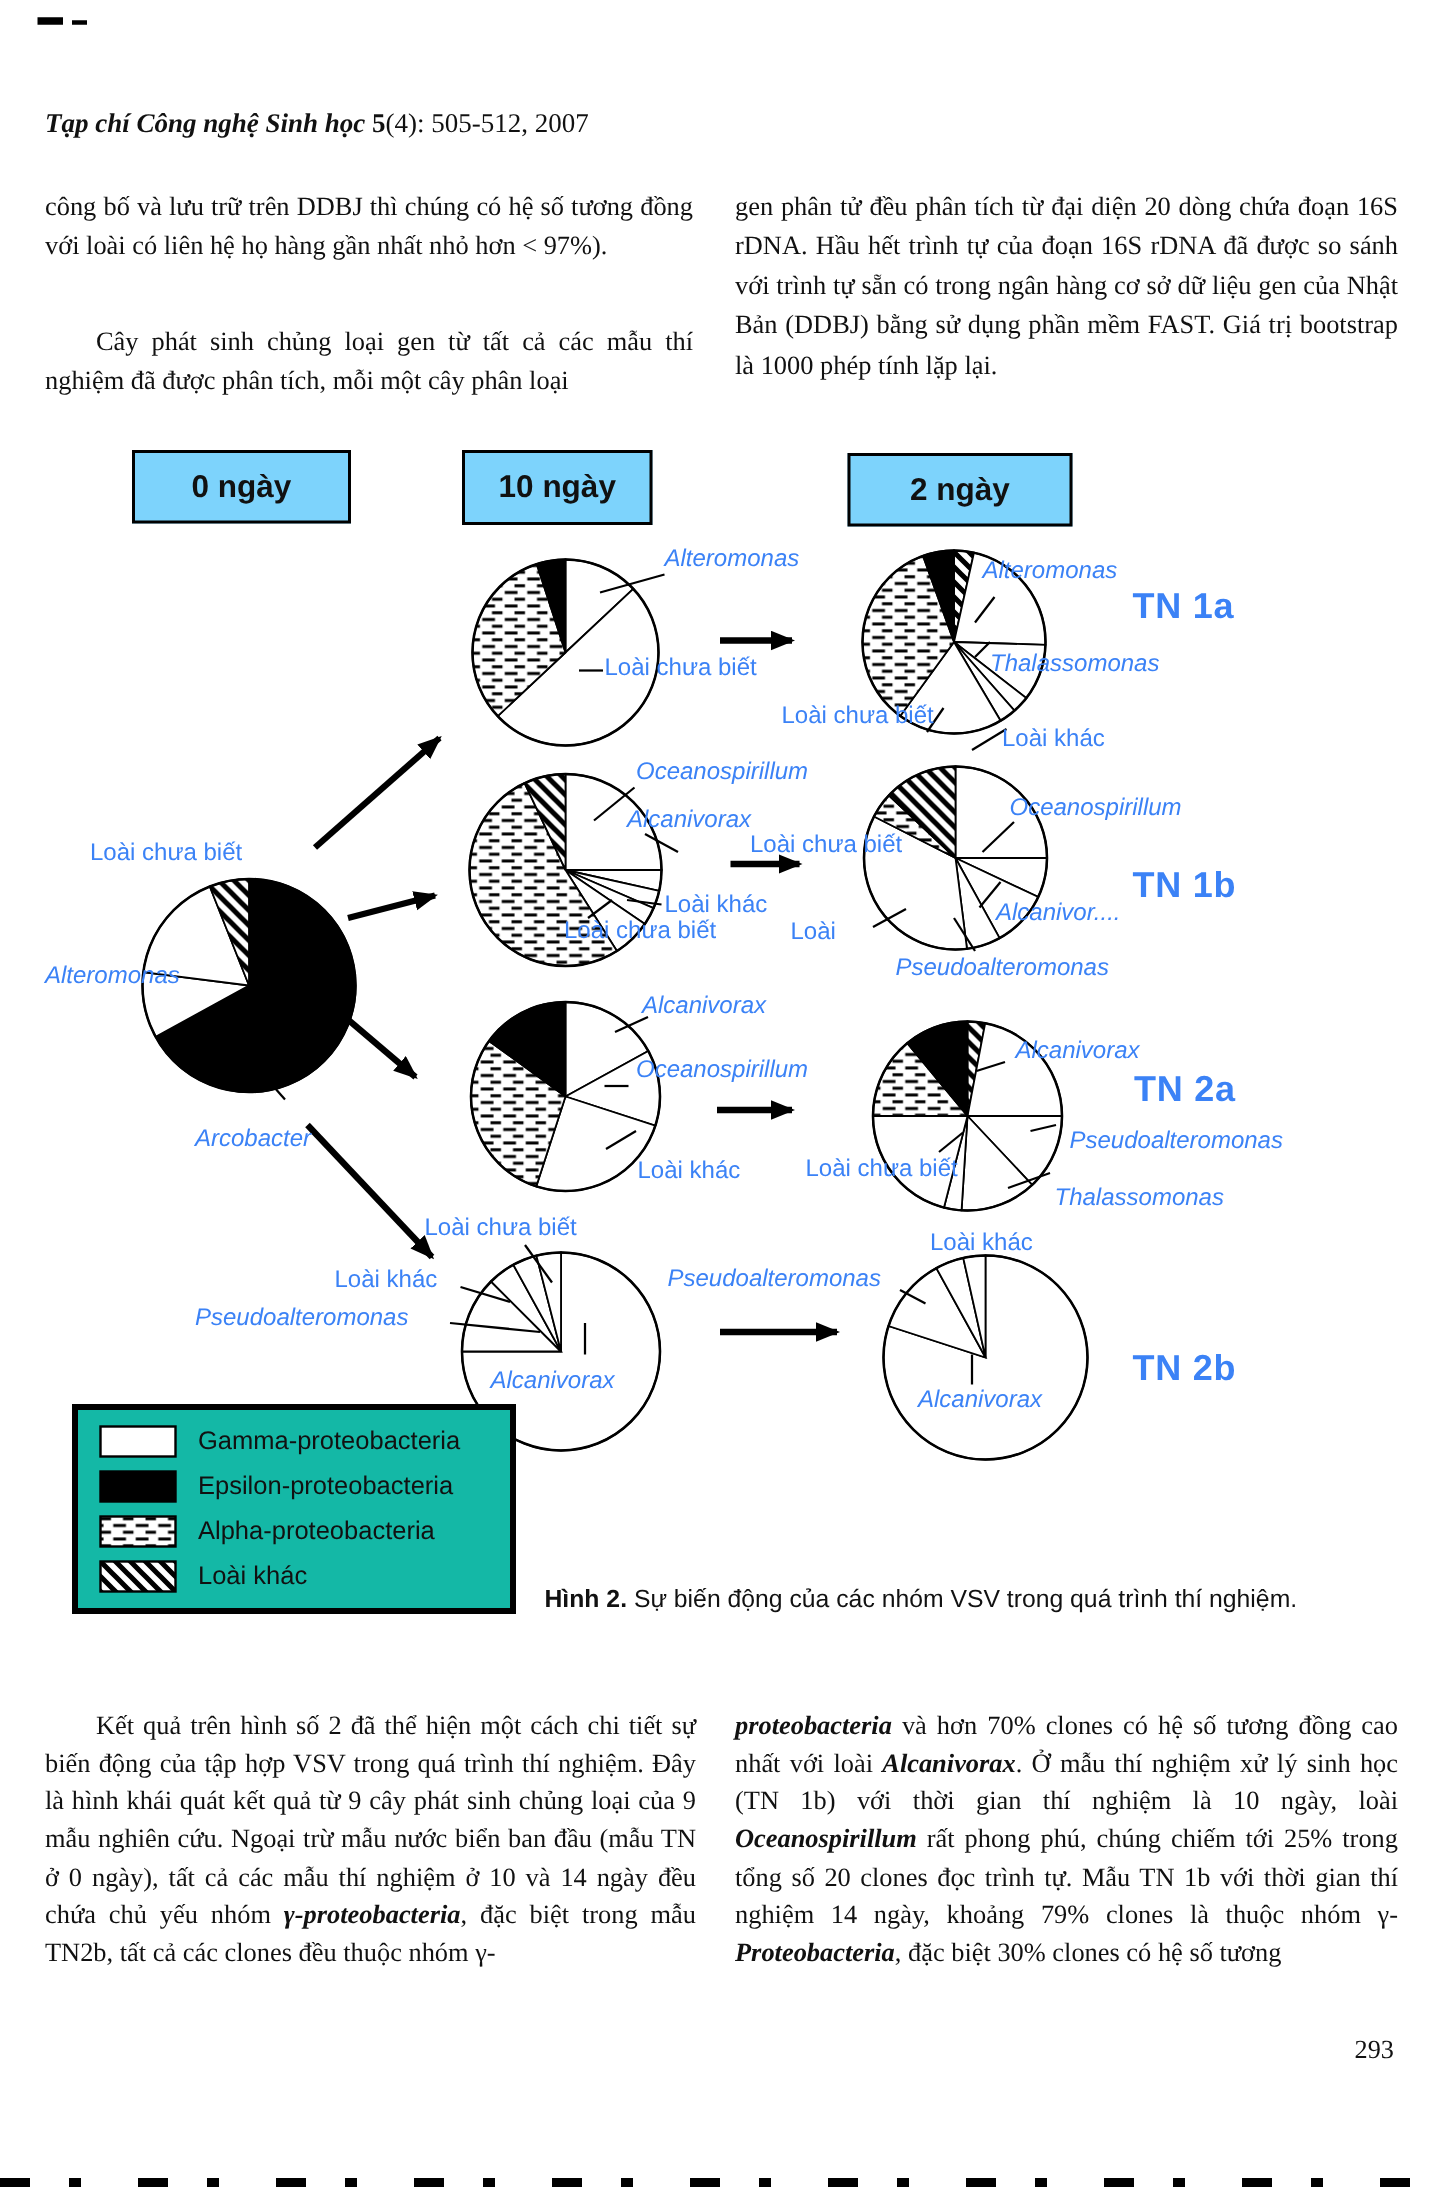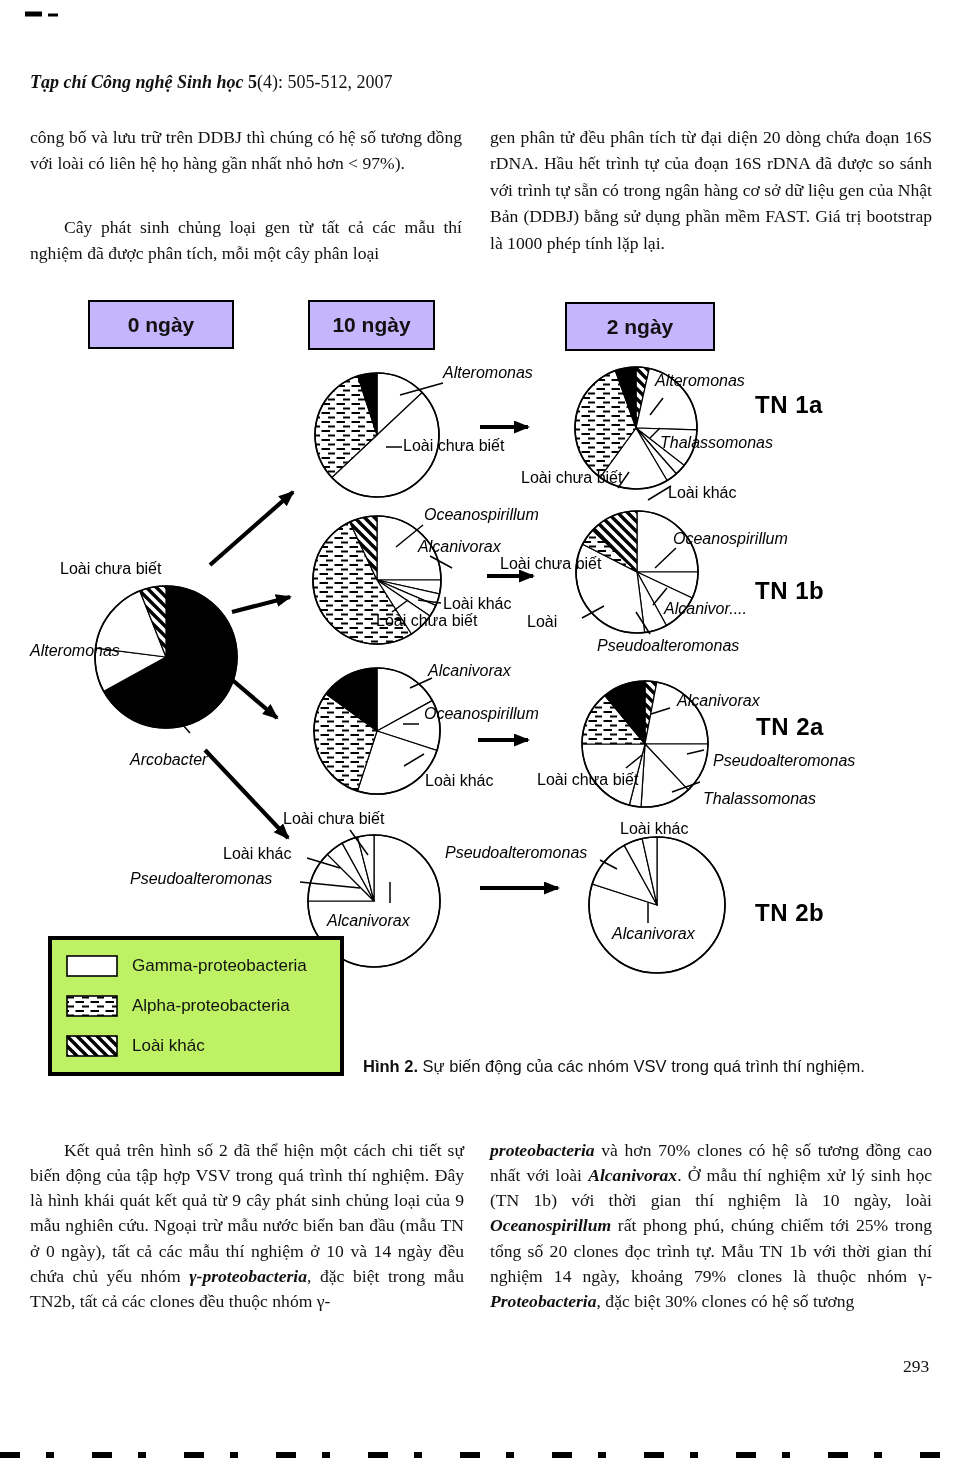--- a/index.html
+++ b/index.html
@@ -4,29 +4,29 @@
 <style>
   html,body{margin:0;padding:0;background:#f2f2f0;}
   #page{position:relative;width:956px;height:1468px;background:#ffffff;color:#111;
         font-family:"Liberation Serif",serif;overflow:hidden;}
   .header{position:absolute;left:30px;top:72px;font-size:18px;white-space:nowrap;}
   .col{position:absolute;text-align:justify;font-size:17.6px;line-height:1.5;margin:0;}
   .col.tight{line-height:1.43;}
   .indent{text-indent:34px;}
   .seg-i{font-style:italic;font-weight:bold;}
   .seg-b{font-weight:bold;}
-  .daybox{position:absolute;border:2.5px solid #000;background:#c4b5fd;
+  .daybox{position:absolute;border:2.5px solid #000;background:#7dd3fc;
           font-family:"Liberation Sans",sans-serif;font-weight:bold;font-size:21px;
           display:flex;align-items:center;justify-content:center;z-index:4;}
   .fig-label{position:absolute;font-family:"Liberation Sans",sans-serif;font-size:16px;
-             white-space:nowrap;z-index:6;color:#000000;}
+             white-space:nowrap;z-index:6;color:#3b82f6;}
   .fig-label.i{font-style:italic;}
   .fig-label.b{font-weight:bold;font-size:24px;letter-spacing:.5px;}
   #legend{position:absolute;left:48px;top:936px;width:296px;height:140px;border:4px solid #000;
-          background:#bef264;z-index:4;display:flex;flex-direction:column;justify-content:space-around;
+          background:#14b8a6;z-index:4;display:flex;flex-direction:column;justify-content:space-around;
           padding:6px 0 6px 14px;box-sizing:border-box;}
   .legend-row{display:flex;align-items:center;gap:14px;}
   .legend-label{font-family:"Liberation Sans",sans-serif;font-size:17px;}
   #caption{position:absolute;left:363px;top:1057px;font-family:"Liberation Sans",sans-serif;
            font-size:16.5px;z-index:4;white-space:nowrap;}
   #overlay{position:absolute;left:0;top:0;z-index:5;pointer-events:none;}
   .pagenum{position:absolute;left:903px;top:1356px;font-size:17.5px;}
   .bottom-strip{position:absolute;left:0;top:1452px;width:956px;height:6px;
     background:repeating-linear-gradient(90deg,#000 0 20px,transparent 20px 46px,#000 46px 54px,transparent 54px 92px);}
 </style>
@@ -63,20 +63,26 @@
     <div class="daybox" style="left:88px;top:300px;width:142px;height:45px">0 ngày</div>
     <div class="daybox" style="left:308px;top:300px;width:123px;height:46px">10 ngày</div>
     <div class="daybox" style="left:565px;top:302px;width:146px;height:45px">2 ngày</div>
 
     <div id="legend">
         <div class="legend-row">
           <svg width="52" height="22">
             <rect x="1" y="1" width="50" height="20" fill="#ffffff" stroke="#000" stroke-width="1.6"></rect>
           </svg>
           <span class="legend-label">Gamma-proteobacteria</span>
+        </div>
+        <div class="legend-row">
+          <svg width="52" height="22">
+            <rect x="1" y="1" width="50" height="20" fill="#000000" stroke="#000" stroke-width="1.6"></rect>
+          </svg>
+          <span class="legend-label">Epsilon-proteobacteria</span>
         </div>
         <div class="legend-row">
           <svg width="52" height="22">
             <rect x="1" y="1" width="50" height="20" fill="url(#pat-alpha)" stroke="#000" stroke-width="1.6"></rect>
           </svg>
           <span class="legend-label">Alpha-proteobacteria</span>
         </div>
         <div class="legend-row">
           <svg width="52" height="22">
             <rect x="1" y="1" width="50" height="20" fill="url(#pat-khac)" stroke="#000" stroke-width="1.6"></rect>

